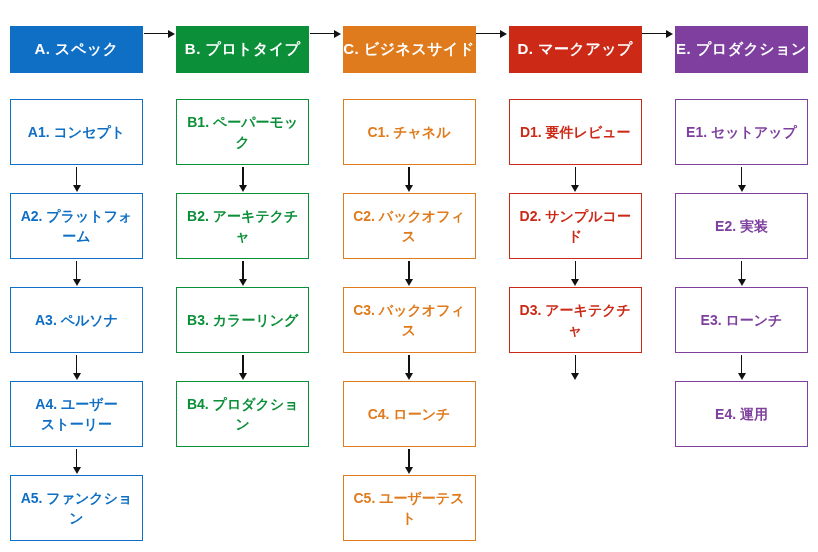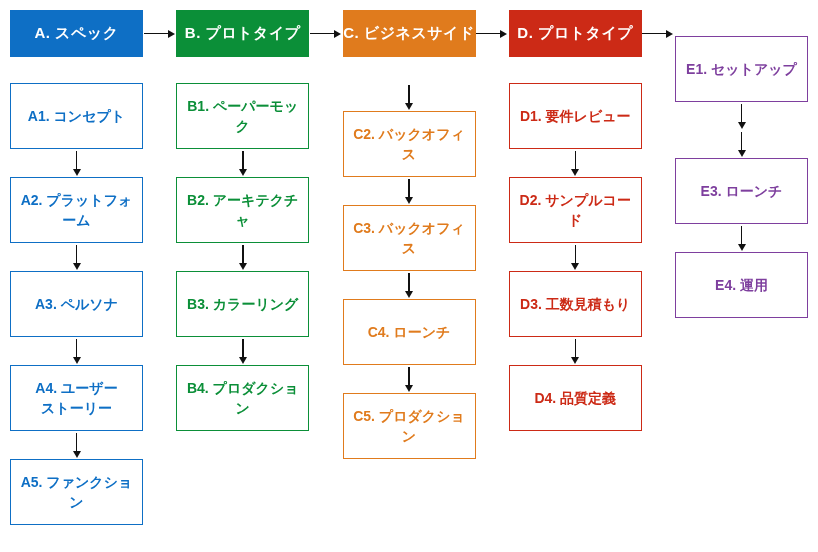--- a/index.html
+++ b/index.html
@@ -29,20 +29,21 @@
     height: 47px;
     background: var(--c, #333);
     color: #ffffff;
     font-size: 15px;
     font-weight: bold;
     display: flex;
     align-items: center;
     justify-content: center;
     text-align: center;
     letter-spacing: 0.5px;
+    margin-top: 16px;
   }
 
   .spacer { height: 26px; }
 
   .box {
     height: 66px;
     border: 1px solid var(--c, #333);
     background: #ffffff;
     color: var(--c, #333);
     font-size: 14px;
@@ -154,70 +155,72 @@
     <div class="varrow">
         <i class="vline"></i>
         <i class="vhead"></i>
       </div>
     <div class="box">B4. プロダクション</div>
   </div>
 
   <div class="col" style="--c: #e07b1d;">
     <div class="hdr">C. ビジネスサイド</div>
     <div class="spacer"></div>
+    <div class="box">C1. チャネル</div>
     <div class="varrow">
         <i class="vline"></i>
         <i class="vhead"></i>
       </div>
     <div class="box">C2. バックオフィス</div>
     <div class="varrow">
         <i class="vline"></i>
         <i class="vhead"></i>
       </div>
     <div class="box">C3. バックオフィス</div>
     <div class="varrow">
         <i class="vline"></i>
         <i class="vhead"></i>
       </div>
     <div class="box">C4. ローンチ</div>
     <div class="varrow">
         <i class="vline"></i>
         <i class="vhead"></i>
       </div>
-    <div class="box">C5. プロダクション</div>
+    <div class="box">C5. ユーザーテスト</div>
   </div>
 
   <div class="col" style="--c: #cc2a16;">
-    <div class="hdr">D. プロトタイプ</div>
+    <div class="hdr">D. マークアップ</div>
     <div class="spacer"></div>
     <div class="box">D1. 要件レビュー</div>
     <div class="varrow">
         <i class="vline"></i>
         <i class="vhead"></i>
       </div>
     <div class="box">D2. サンプルコード</div>
     <div class="varrow">
         <i class="vline"></i>
         <i class="vhead"></i>
       </div>
-    <div class="box">D3. 工数見積もり</div>
-    <div class="varrow">
-        <i class="vline"></i>
-        <i class="vhead"></i>
-      </div>
-    <div class="box">D4. 品質定義</div>
+    <div class="box">D3. アーキテクチャ</div>
+    <div class="varrow">
+        <i class="vline"></i>
+        <i class="vhead"></i>
+      </div>
   </div>
 
   <div class="col" style="--c: #7e3f9e;">
+    <div class="hdr">E. プロダクション</div>
     <div class="spacer"></div>
     <div class="box">E1. セットアップ</div>
     <div class="varrow">
         <i class="vline"></i>
         <i class="vhead"></i>
       </div>
+    <div class="box">E2. 実装</div>
     <div class="varrow">
         <i class="vline"></i>
         <i class="vhead"></i>
       </div>
     <div class="box">E3. ローンチ</div>
     <div class="varrow">
         <i class="vline"></i>
         <i class="vhead"></i>
       </div>
     <div class="box">E4. 運用</div>

